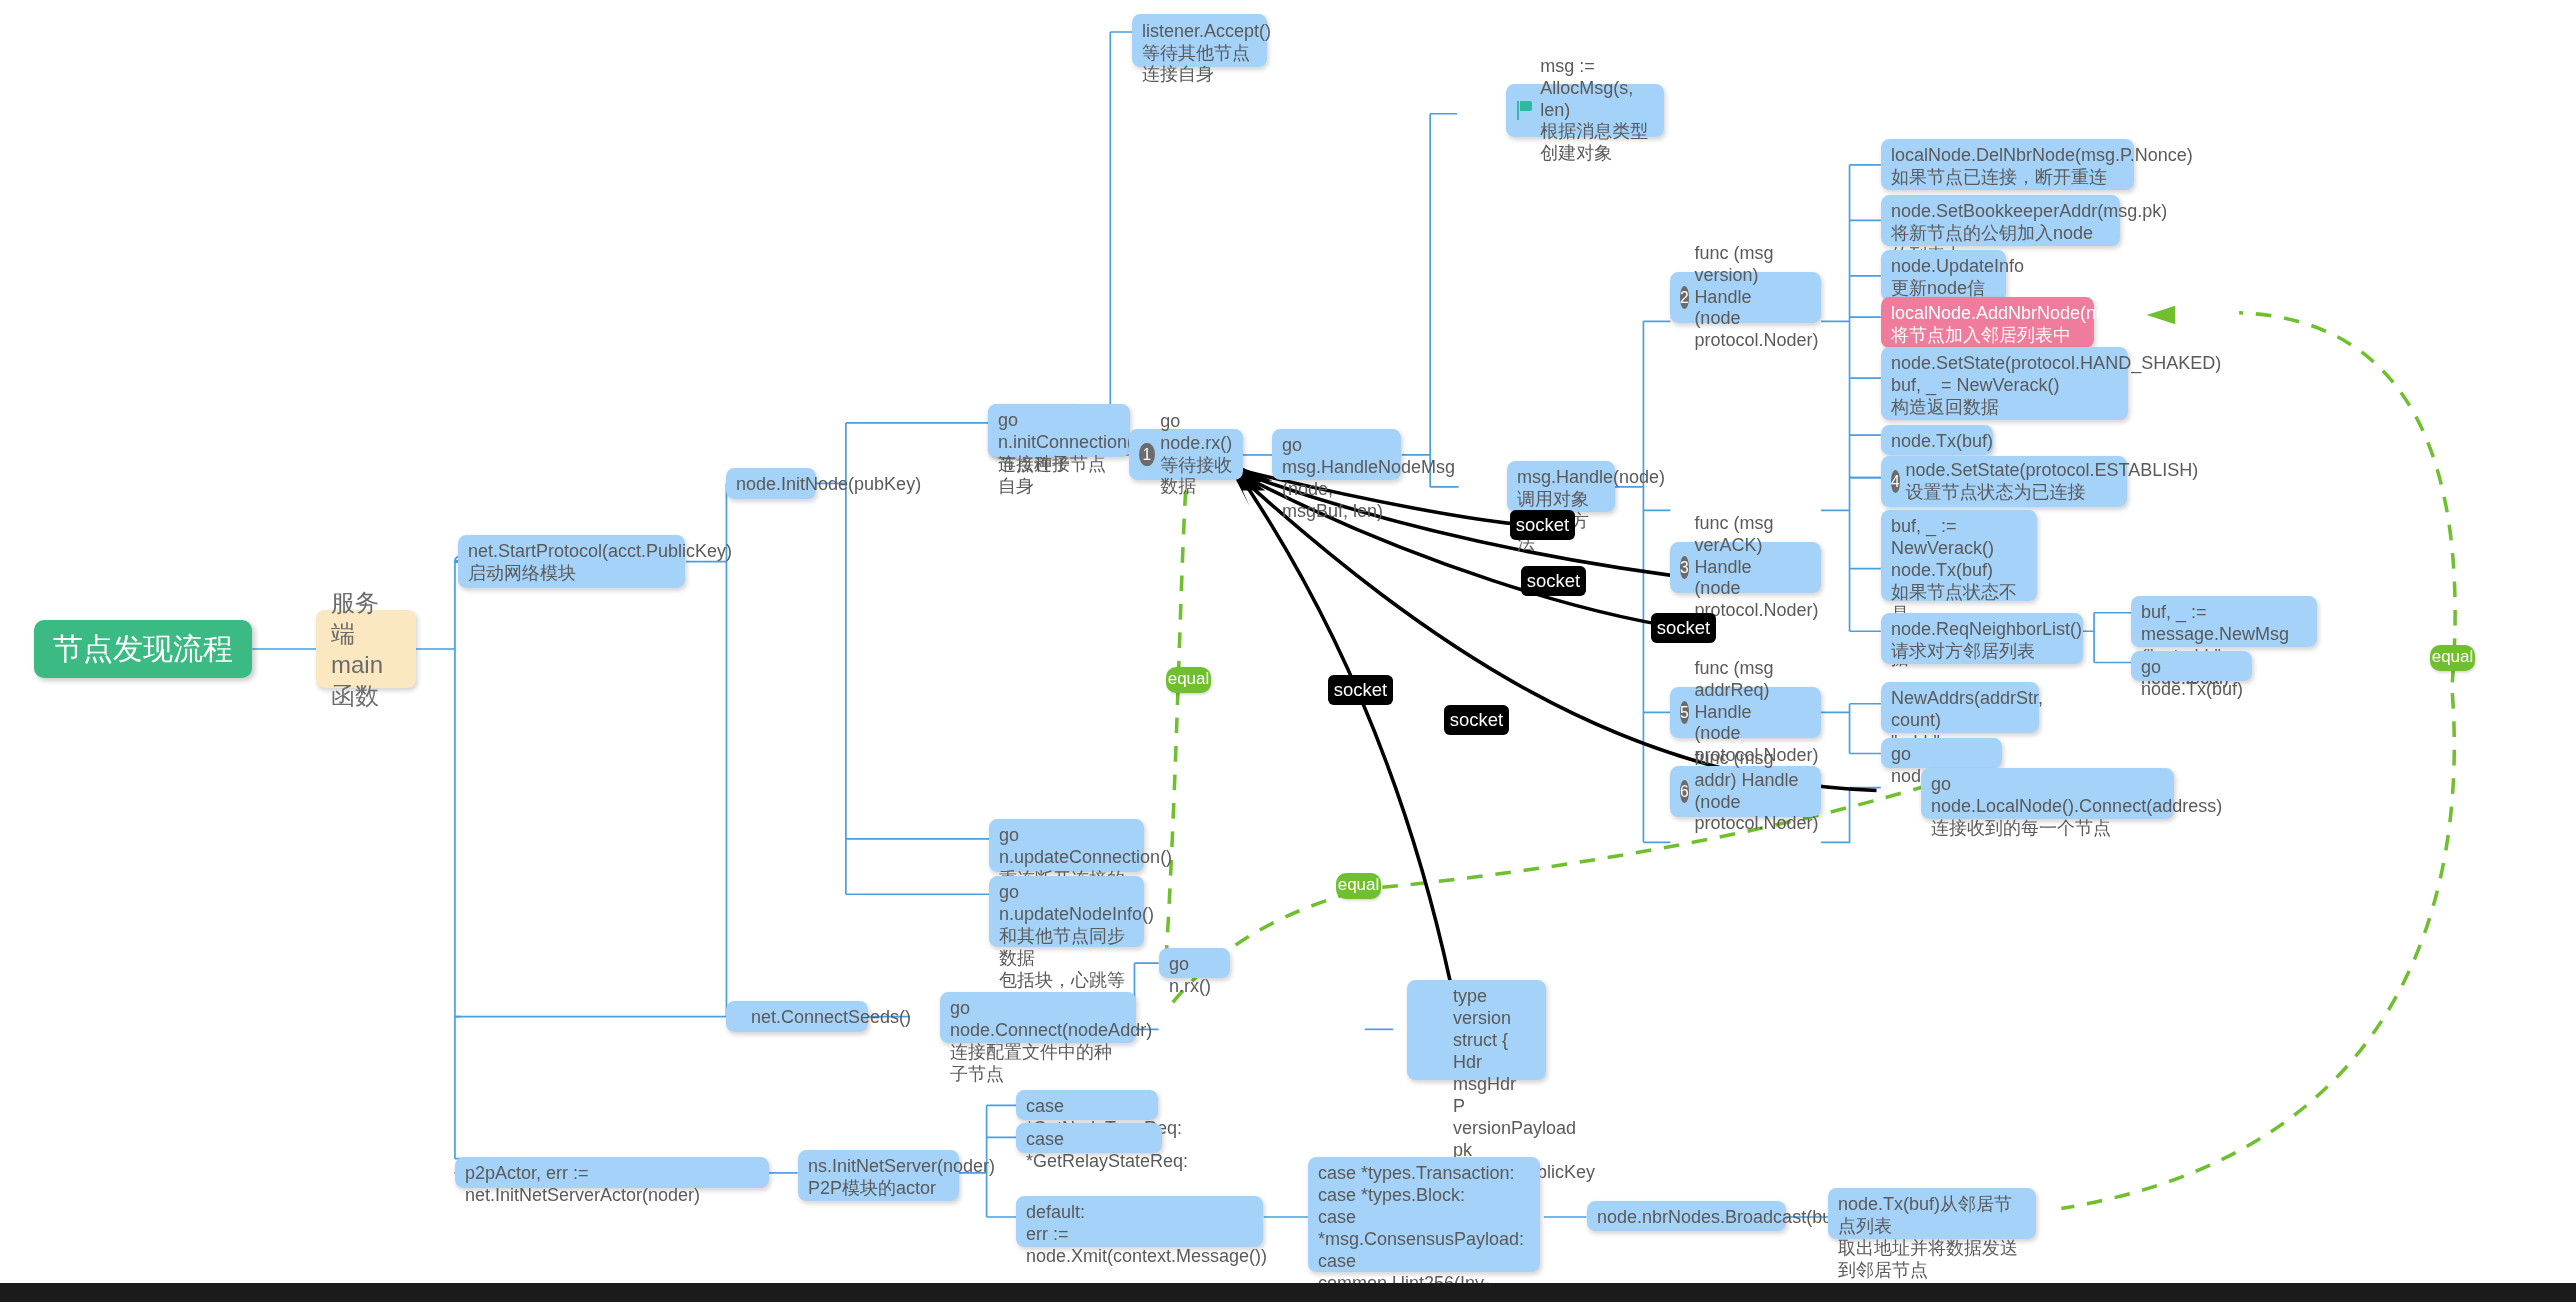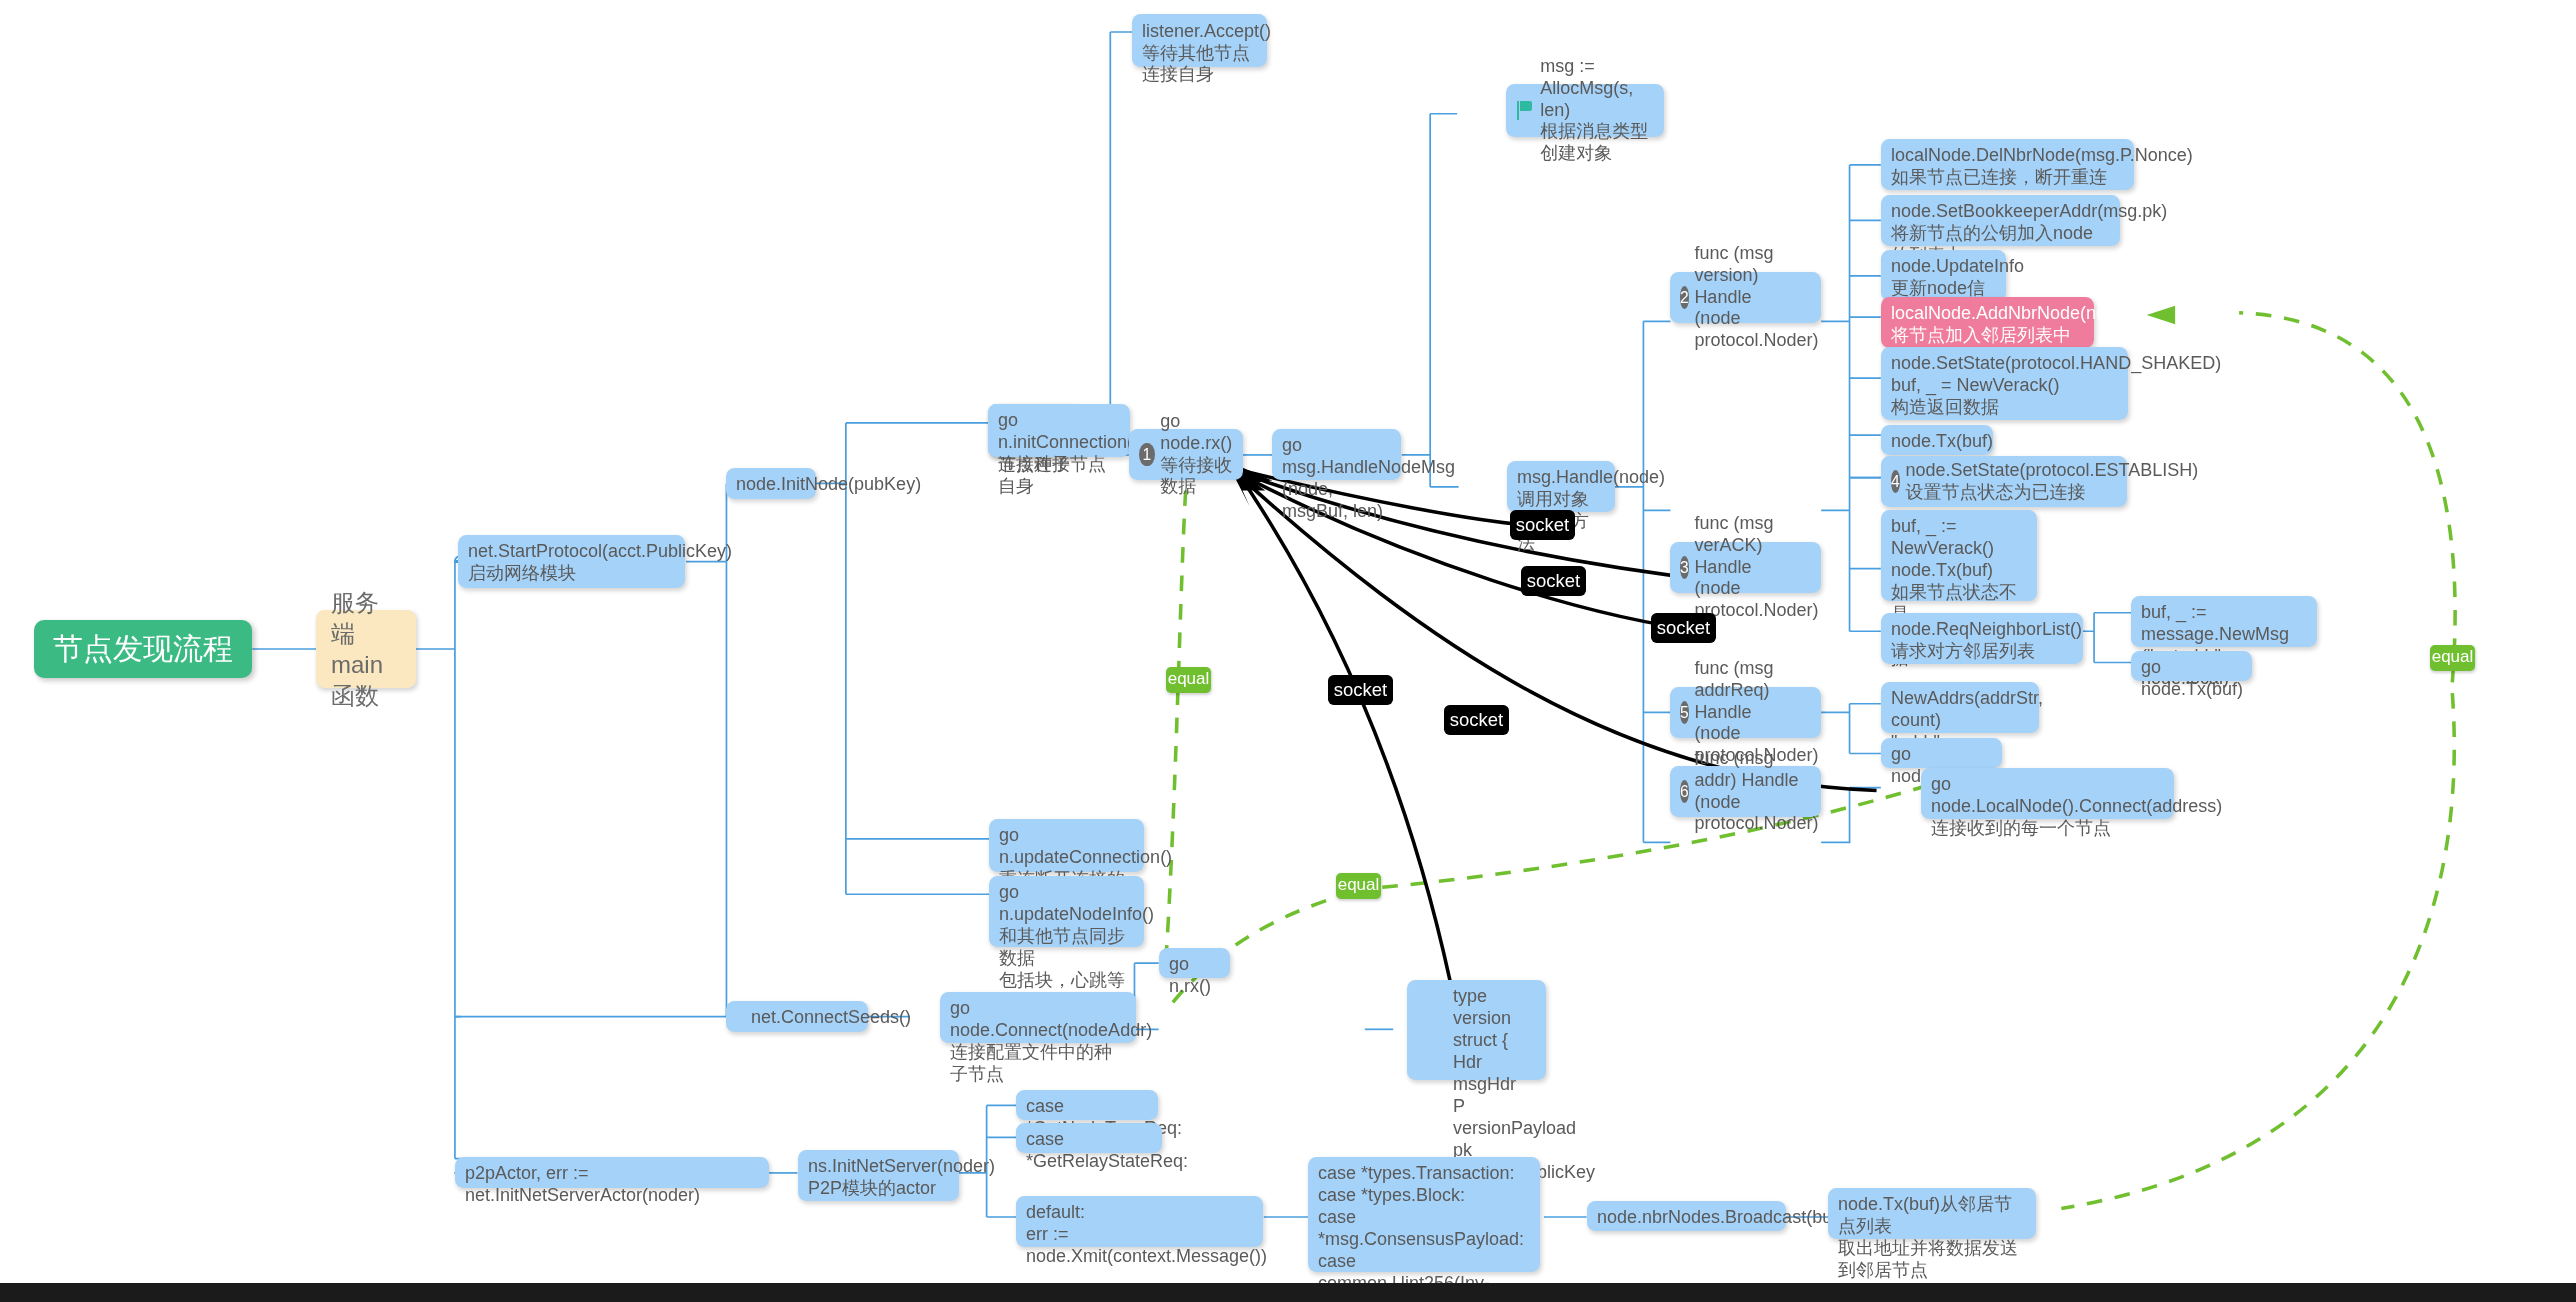--- a/index.html
+++ b/index.html
@@ -9,21 +9,21 @@
   svg.links{position:absolute;left:0;top:0;width:2576px;height:1303px;pointer-events:none;}
 
   .node{position:absolute;box-sizing:border-box;border-radius:8.5px;
         background:#a5d2f8;color:#5a5a5a;font-size:18px;line-height:1.22;
         padding:6.4px 10px;box-shadow:1.4px 2.1px 4.3px rgba(0,0,0,0.16);
         white-space:pre-line;}
   .node.root{background:#3cba83;color:#ffffff;font-size:30px;border-radius:10px;
              padding:12.8px 18.5px;box-shadow:2.1px 2.8px 5.7px rgba(0,0,0,0.2);}
   .node.cream{background:#fbe8c0;color:#6b6b6b;font-size:24px;line-height:1.3;padding:10px 15px;}
   .node.pink{background:#ef7c9c;color:#ffffff;}
-  .node.equal{background:#6fbf2e;color:#ffffff;font-size:17px;border-radius:5px;
+  .node.equal{background:#6fbf2e;color:#ffffff;font-size:17px;border-radius:10px;
               padding:5px 8.5px;box-shadow:0.7px 1.4px 2.8px rgba(0,0,0,0.18);}
   .node.socket{background:#000000;color:#ffffff;font-size:18.5px;border-radius:5.7px;
                padding:4.3px 10px;box-shadow:none;}
 
   .badge{display:inline-block;width:23px;height:23px;border-radius:50%;
          background:#6b6b6b;color:#fff;font-size:15.6px;line-height:23px;
          text-align:center;vertical-align:middle;margin-right:5.7px;}
   .withbadge{display:flex;align-items:center;}
   .withbadge .txt{white-space:pre-line;}
 

